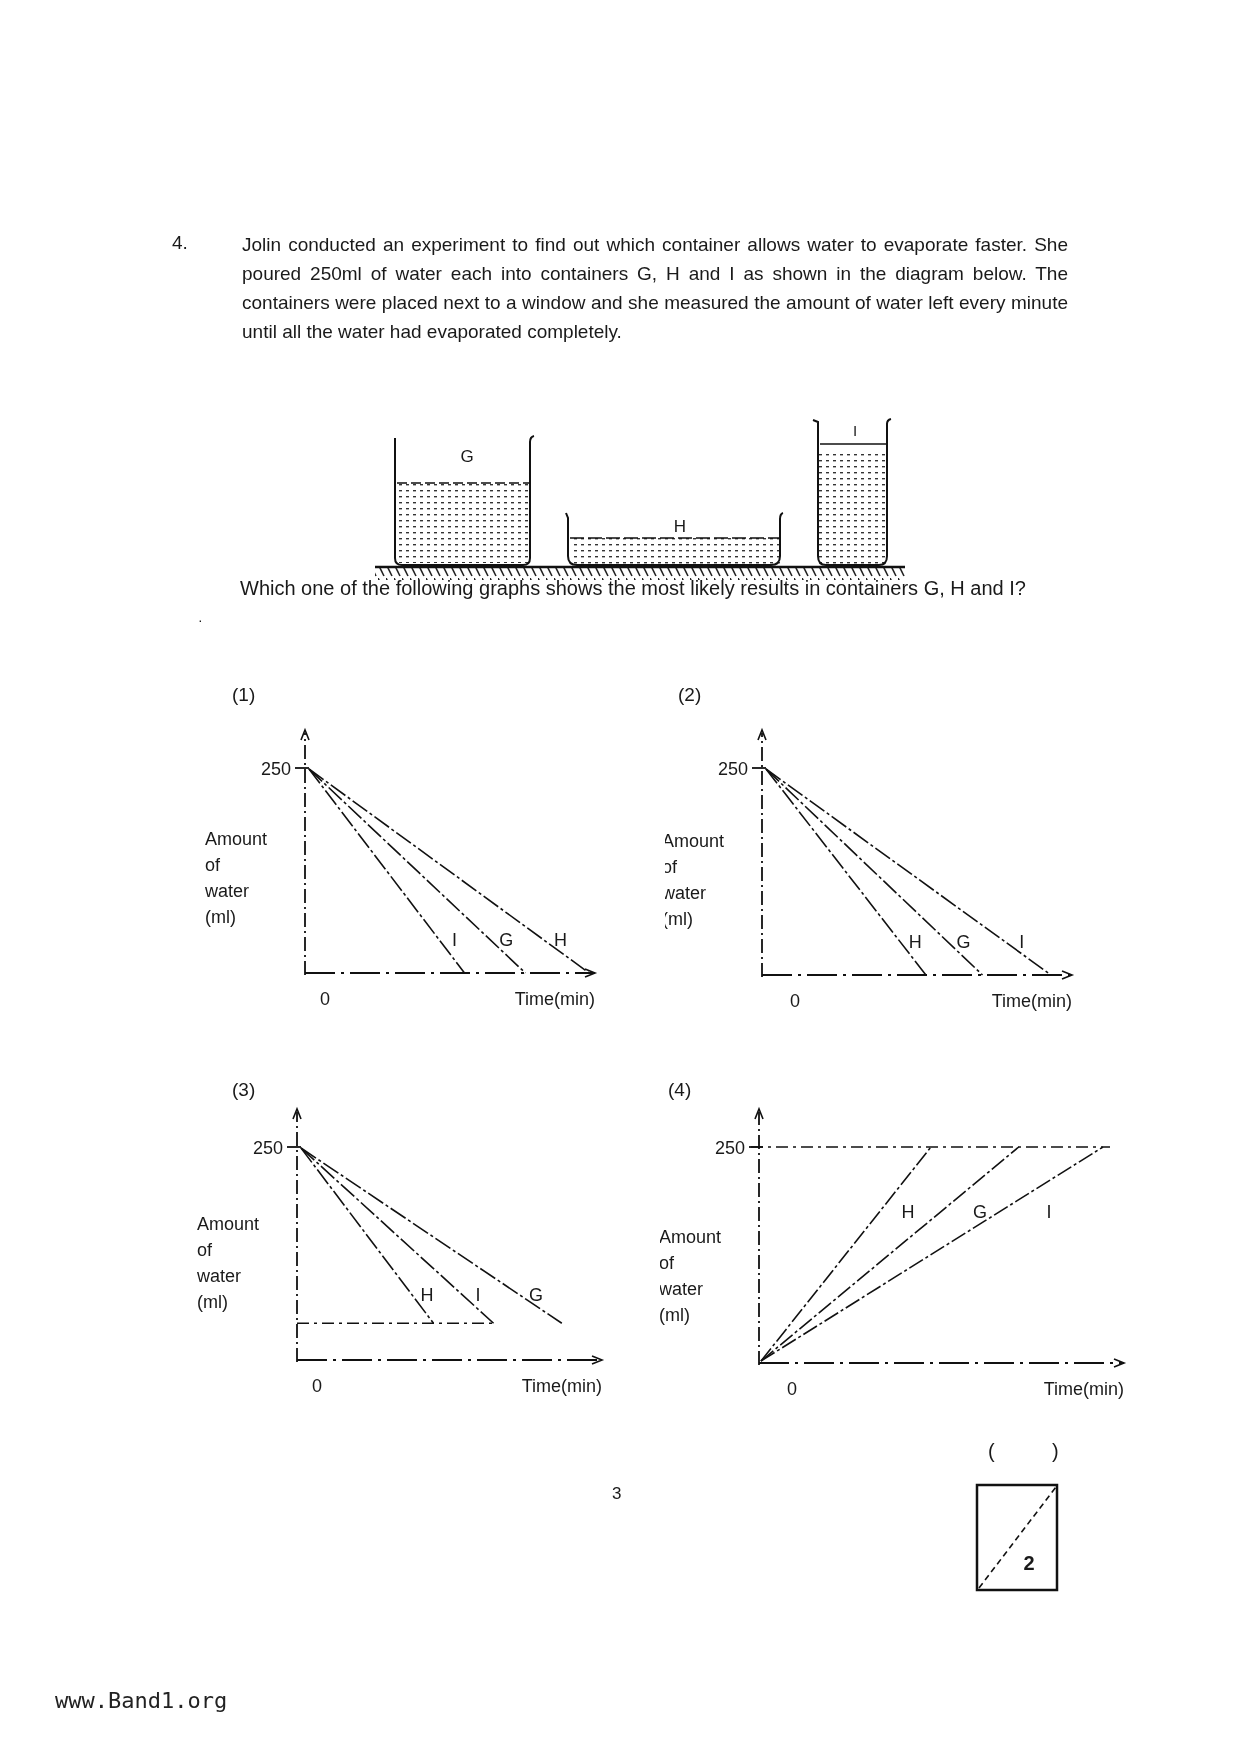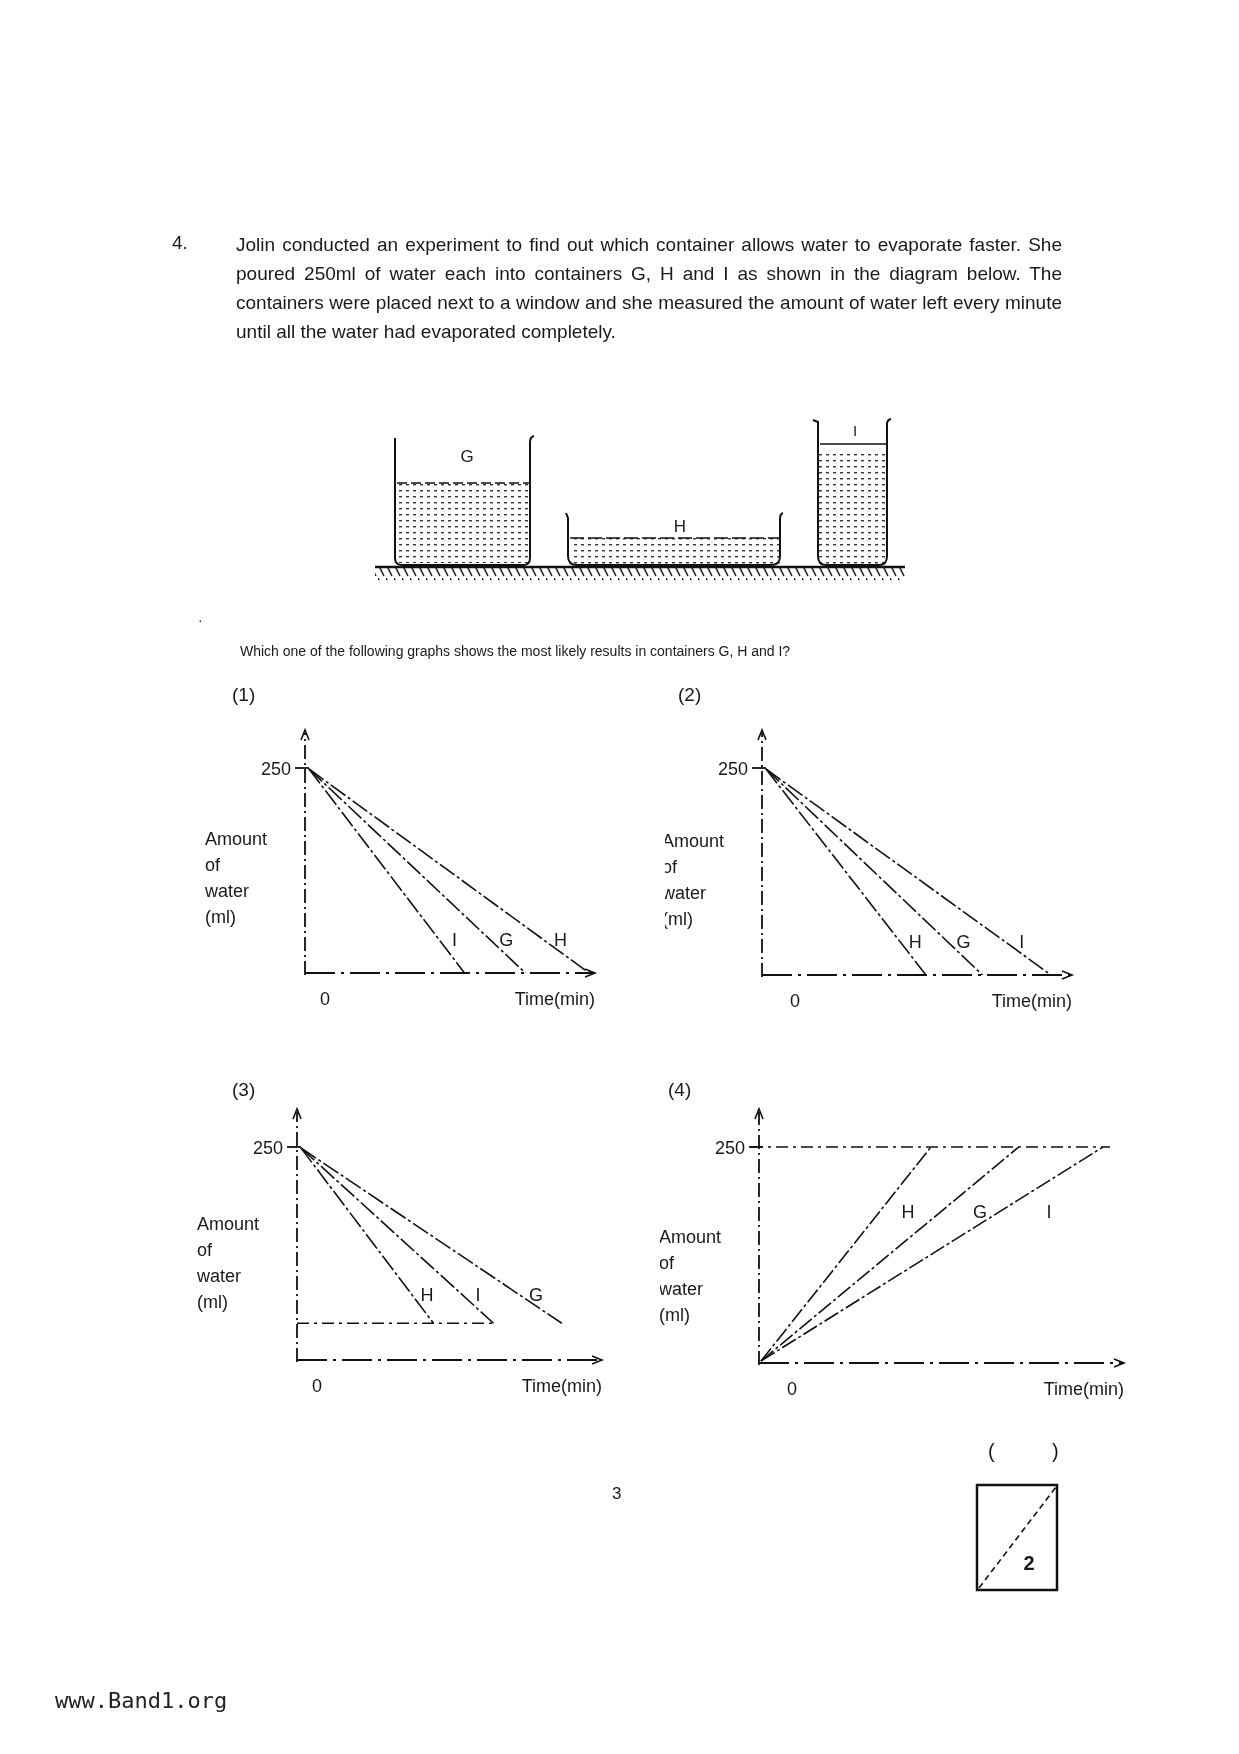--- a/index.html
+++ b/index.html
@@ -1,22 +1,22 @@
 <!DOCTYPE html>
 <html><head>
 <meta charset="utf-8">
 <style>
   html, body { margin:0; padding:0; background:#ffffff; }
   body { width:1239px; height:1754px; position:relative; overflow:hidden;
          font-family:"Liberation Sans", sans-serif; color:#1a1a1a; }
   .abs { position:absolute; }
   .qnum { left:172px; top:232px; font-size:19px; }
-  .para { left:236px; top:230px; width:826px; font-size:19px; line-height:29px;
+  .para { left:242px; top:230px; width:826px; font-size:19px; line-height:29px;
           text-align:justify; text-align-last:left; }
-  .question { left:240px; top:637px; width:830px; font-size:14px; line-height:29px; }
+  .question { left:240px; top:574px; width:830px; font-size:20px; line-height:29px; }
   .bullet { left:198px; top:612px; font-size:14px; }
   .glabel { font-size:19px; }
   svg text { font-family:"Liberation Sans", sans-serif; fill:#1a1a1a; }
   .footer-url { left:55px; top:1688px; font-family:"DejaVu Sans Mono", monospace; font-size:22px; color:#222;text-align:right; }
   .pageno { left:612px; top:1484px; font-size:17px; }
 </style>
 </head>
 <body>
 
 <div class="abs qnum">4.</div>

